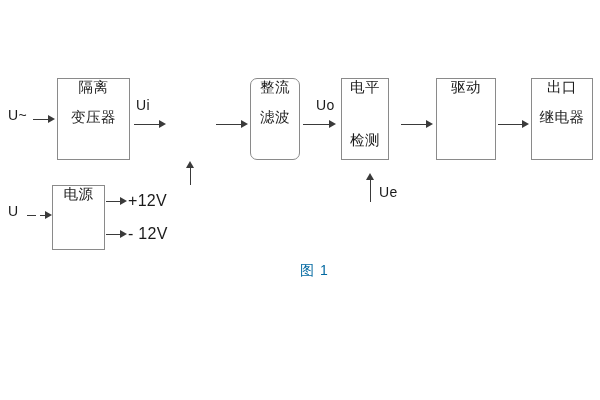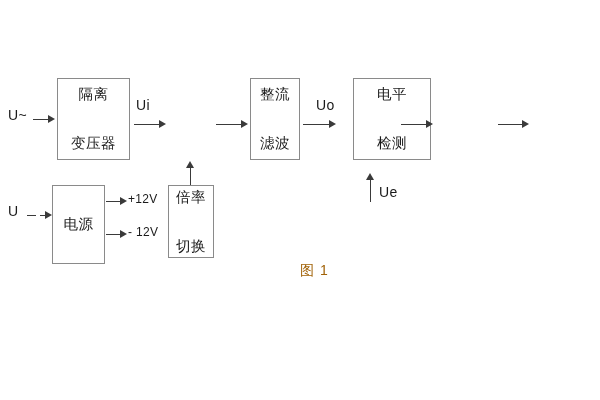--- a/index.html
+++ b/index.html
@@ -17,37 +17,36 @@
     overflow: hidden;
   }
   .box {
     position: absolute;
     box-sizing: border-box;
     border: 1px solid #8a8a8a;
     background: #ffffff;
     display: flex;
     flex-direction: column;
     align-items: center;
-    justify-content: center;
     font-size: 14.5px;
     line-height: 1.15;
     letter-spacing: 0.5px;
     color: #1a1a1a;
   }
   .box .line { display: block; }
-  .box .line + .line { margin-top: 32px; }
+  .box .line + .line { margin-top: 13px; }
 
   .lbl {
     position: absolute;
     font-size: 14px;
     color: #1a1a1a;
     white-space: nowrap;
     letter-spacing: 0.3px;
   }
-  .lbl.sm { font-size: 12px; }
+  .lbl.sm { font-size: 16px; }
 
   
   .hline {
     position: absolute;
     height: 0;
     border-top: 1.3px solid #3a3a3a;
   }
   
   .vline {
     position: absolute;
@@ -71,21 +70,21 @@
   }
   .dashseg {
     position: absolute;
     height: 0;
     border-top: 1.3px solid #3a3a3a;
   }
   .caption {
     position: absolute;
     font-size: 14px;
     letter-spacing: 1px;
-    color: #a16207;
+    color: #0369a1;
   }
 </style>
 </head>
 <body>
 
 <div id="canvas">
 
   <div class="lbl" style="left:8px; top:107px;">U~</div>
   <div class="hline" style="left:33px; top:119px; width:17px;"></div>
   <div class="arrow-r" style="left:48px; top:115px;"></div>
@@ -96,63 +95,66 @@
   </div>
 
   <div class="lbl" style="left:136px; top:97px;">Ui</div>
   <div class="hline" style="left:134px; top:124px; width:27px;"></div>
   <div class="arrow-r" style="left:159px; top:120px;"></div>
 
 
   <div class="hline" style="left:216px; top:124px; width:27px;"></div>
   <div class="arrow-r" style="left:241px; top:120px;"></div>
 
-  <div class="box" style="left:250px; top:78px; width:50px; height:82px;">
+  <div class="box" style="left:250px; top:78px; width:50px; height:82px;border-radius:7px;">
     <span class="line">整流</span>
     <span class="line">滤波</span>
   </div>
 
   <div class="lbl" style="left:316px; top:97px;">Uo</div>
   <div class="hline" style="left:303px; top:124px; width:28px;"></div>
   <div class="arrow-r" style="left:329px; top:120px;"></div>
 
-  <div class="box" style="left:353px; top:78px; width:78px; height:82px;">
+  <div class="box" style="left:341px; top:78px; width:48px; height:82px;gap:23px;">
     <span class="line">电平</span>
     <span class="line">检测</span>
   </div>
 
   <div class="hline" style="left:401px; top:124px; width:27px;"></div>
   <div class="arrow-r" style="left:426px; top:120px;"></div>
 
+  <div class="box single" style="left:436px; top:78px; width:60px; height:82px;">
+    <span class="line">驱动</span>
+  </div>
 
   <div class="hline" style="left:498px; top:124px; width:26px;"></div>
   <div class="arrow-r" style="left:522px; top:120px;"></div>
 
+  <div class="box" style="left:531px; top:78px; width:62px; height:82px;">
+    <span class="line">出口</span>
+    <span class="line">继电器</span>
+  </div>
 
   <div class="lbl" style="left:8px; top:203px;">U</div>
   <div class="dashseg" style="left:27px; top:215px; width:9px;"></div>
   <div class="dashseg" style="left:40px; top:215px; width:6px;"></div>
   <div class="arrow-r" style="left:45px; top:211px;"></div>
 
-  <div class="box single" style="left:52px; top:185px; width:53px; height:79px;">
+  <div class="box single" style="left:52px; top:185px; width:53px; height:65px;">
     <span class="line">电源</span>
   </div>
 
   <div class="hline" style="left:106px; top:201px; width:16px;"></div>
   <div class="arrow-r" style="left:120px; top:197px;"></div>
   <div class="lbl sm" style="left:128px; top:192px;">+12V</div>
 
   <div class="hline" style="left:106px; top:234px; width:16px;"></div>
   <div class="arrow-r" style="left:120px; top:230px;"></div>
   <div class="lbl sm" style="left:128px; top:225px;">- 12V</div>
 
-  <div class="box" style="left:168px; top:185px; width:46px; height:73px;">
-    <span class="line">倍率</span>
-    <span class="line">切换</span>
-  </div>
 
   <div class="vline" style="left:190px; top:163px; height:22px;"></div>
   <div class="arrow-u" style="left:186px; top:161px;"></div>
 
 
   <div class="vline" style="left:370px; top:180px; height:22px;"></div>
   <div class="arrow-u" style="left:366px; top:173px;"></div>
   <div class="lbl" style="left:379px; top:172px;margin-top:12px;">Ue</div>
 
   <div class="caption" style="left:300px; top:262px;">图 1</div>

